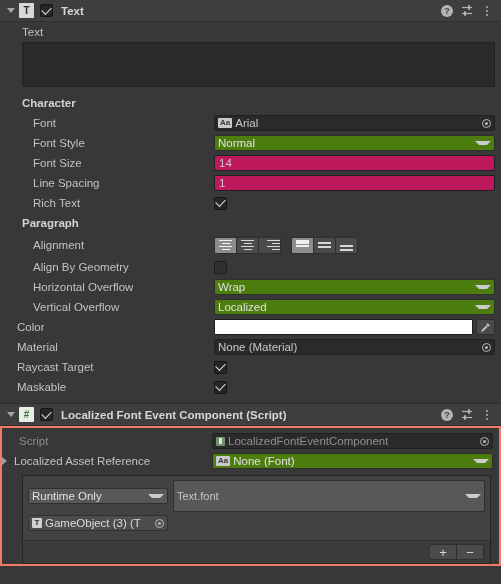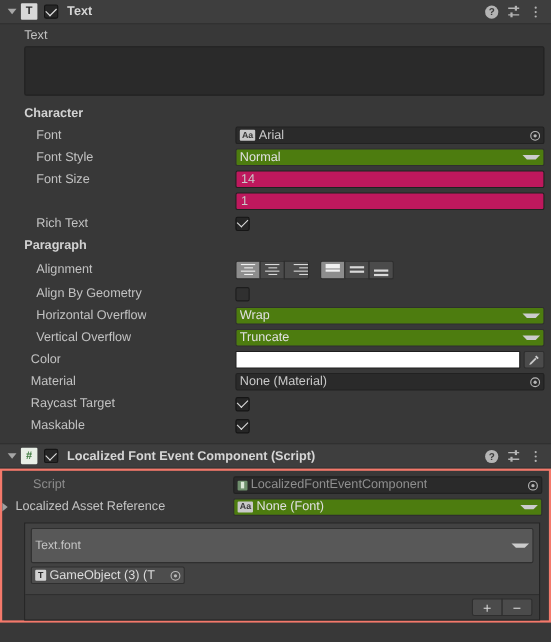--- a/index.html
+++ b/index.html
@@ -71,21 +71,21 @@
   .row{
     display:flex;align-items:center;
     height:20px;
     padding:0 6px 0 0;
     box-sizing:border-box;
   }
   .lbl{
     color:#c2c2c2;font-size:11.5px;white-space:nowrap;overflow:hidden;
     flex:0 0 auto;
   }
-  .lbl.ind1{padding-left:28px;}
+  .lbl.ind1{padding-left:17px;}
   .lbl.ind2{padding-left:33px;}
   .sec-hdr{
     font-weight:bold;color:#d2d2d2;font-size:11.5px;
     padding-left:22px;height:20px;display:flex;align-items:center;
   }
   .field{
     margin-left:auto;
     width:281px;flex:0 0 281px;
     box-sizing:border-box;
   }
@@ -322,20 +322,21 @@
     <div class="row">
       <div class="lbl ind2">Font Size</div>
       <div class="field field-h">
         <div class="input">
             <span>14</span>
           </div>
       </div>
     </div>
 
     <div class="row">
+      <div class="lbl ind2">Line Spacing</div>
       <div class="field field-h">
         <div class="input">
             <span>1</span>
           </div>
       </div>
     </div>
 
     <div class="row">
       <div class="lbl ind2">Rich Text</div>
       <div class="field">
@@ -403,21 +404,21 @@
           <span class="dtext">Wrap</span>
           <span class="caret"></span>
         </div>
       </div>
     </div>
 
     <div class="row">
       <div class="lbl ind2">Vertical Overflow</div>
       <div class="field field-h">
         <div class="dropdown">
-          <span class="dtext">Truncate</span>
+          <span class="dtext">Localized</span>
           <span class="caret"></span>
         </div>
       </div>
     </div>
 
 
     <div class="row">
       <div class="lbl ind1">Color</div>
       <div class="field field-h">
         <div class="colorrow">
@@ -522,20 +523,24 @@
           <span class="aa-badge">Aa</span>
           <span class="dtext">None (Font)</span>
           <span class="caret"></span>
         </div>
       </div>
     </div>
 
     <div class="evt-box">
       <div class="evt-content">
         <div class="evt-line">
+          <div class="evt-dd">
+            <span class="dtext">Runtime Only</span>
+            <span class="caret"></span>
+          </div>
           <div class="evt-dd2">
             <span class="dtext">Text.font</span>
             <span class="caret"></span>
           </div>
         </div>
         <div class="evt-line">
           <div class="evt-obj">
             <span class="t-badge">T</span>
             <span class="otext">GameObject (3) (T</span>
             <span class="picker">

